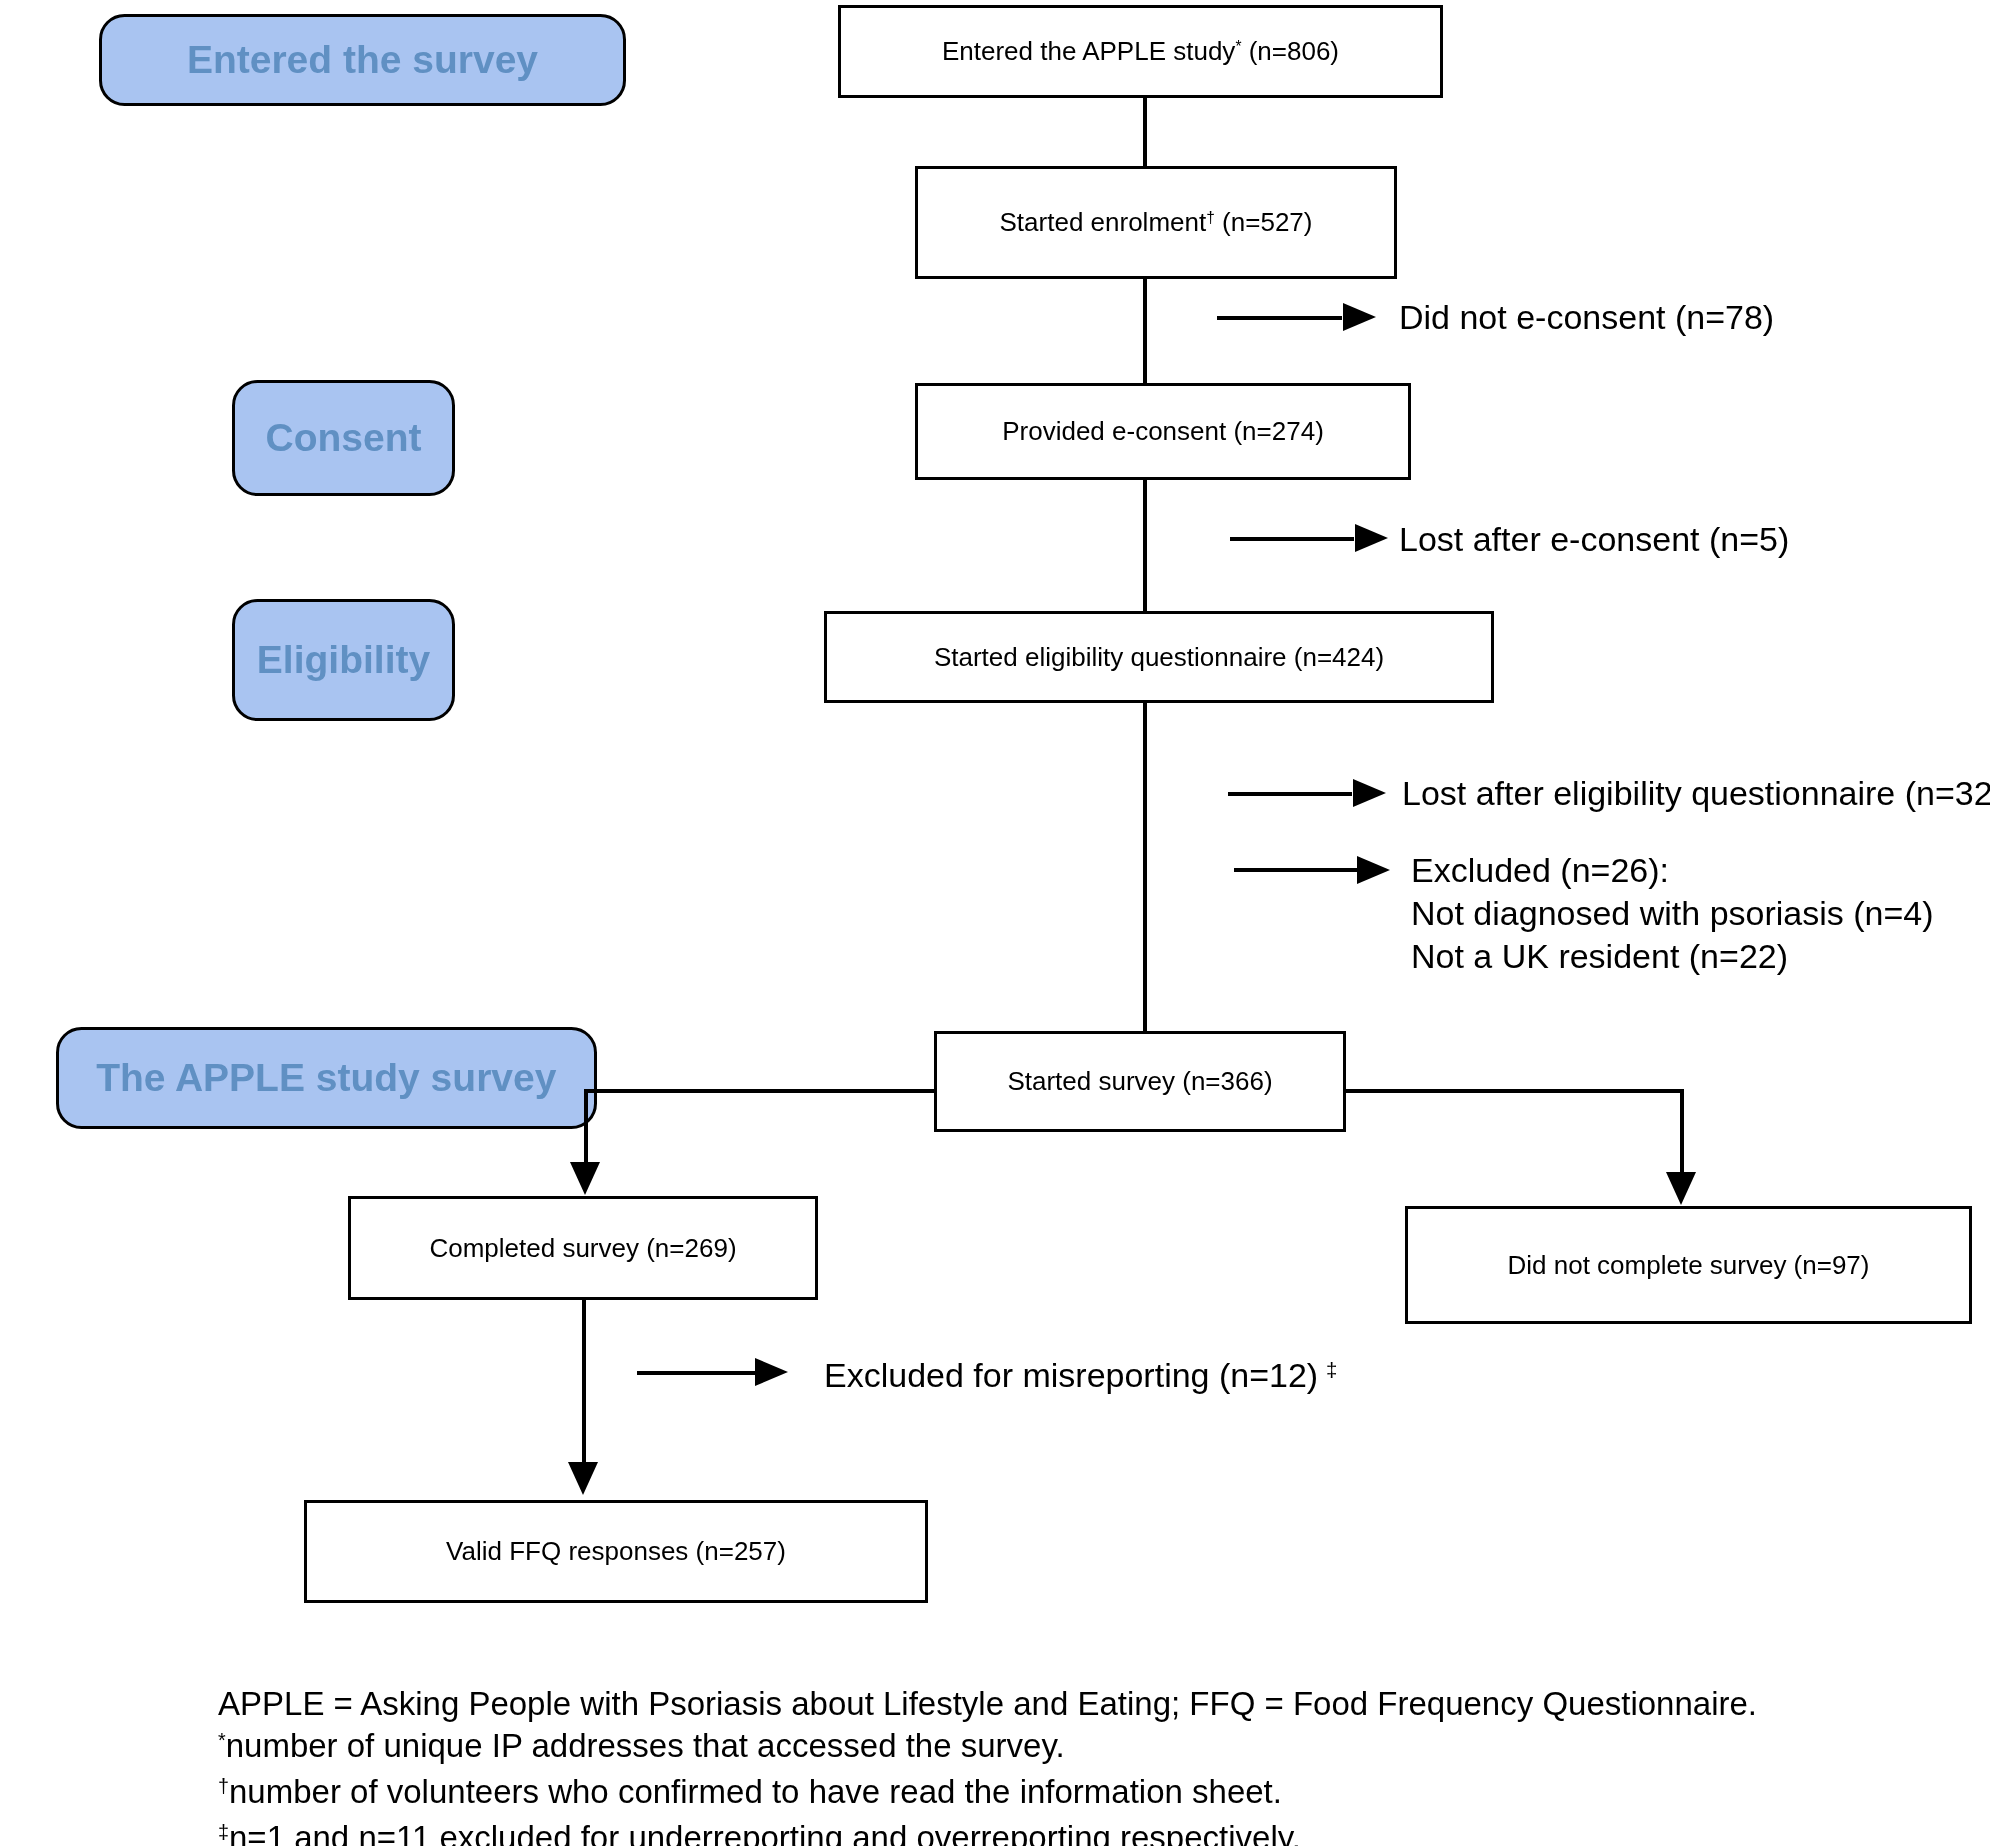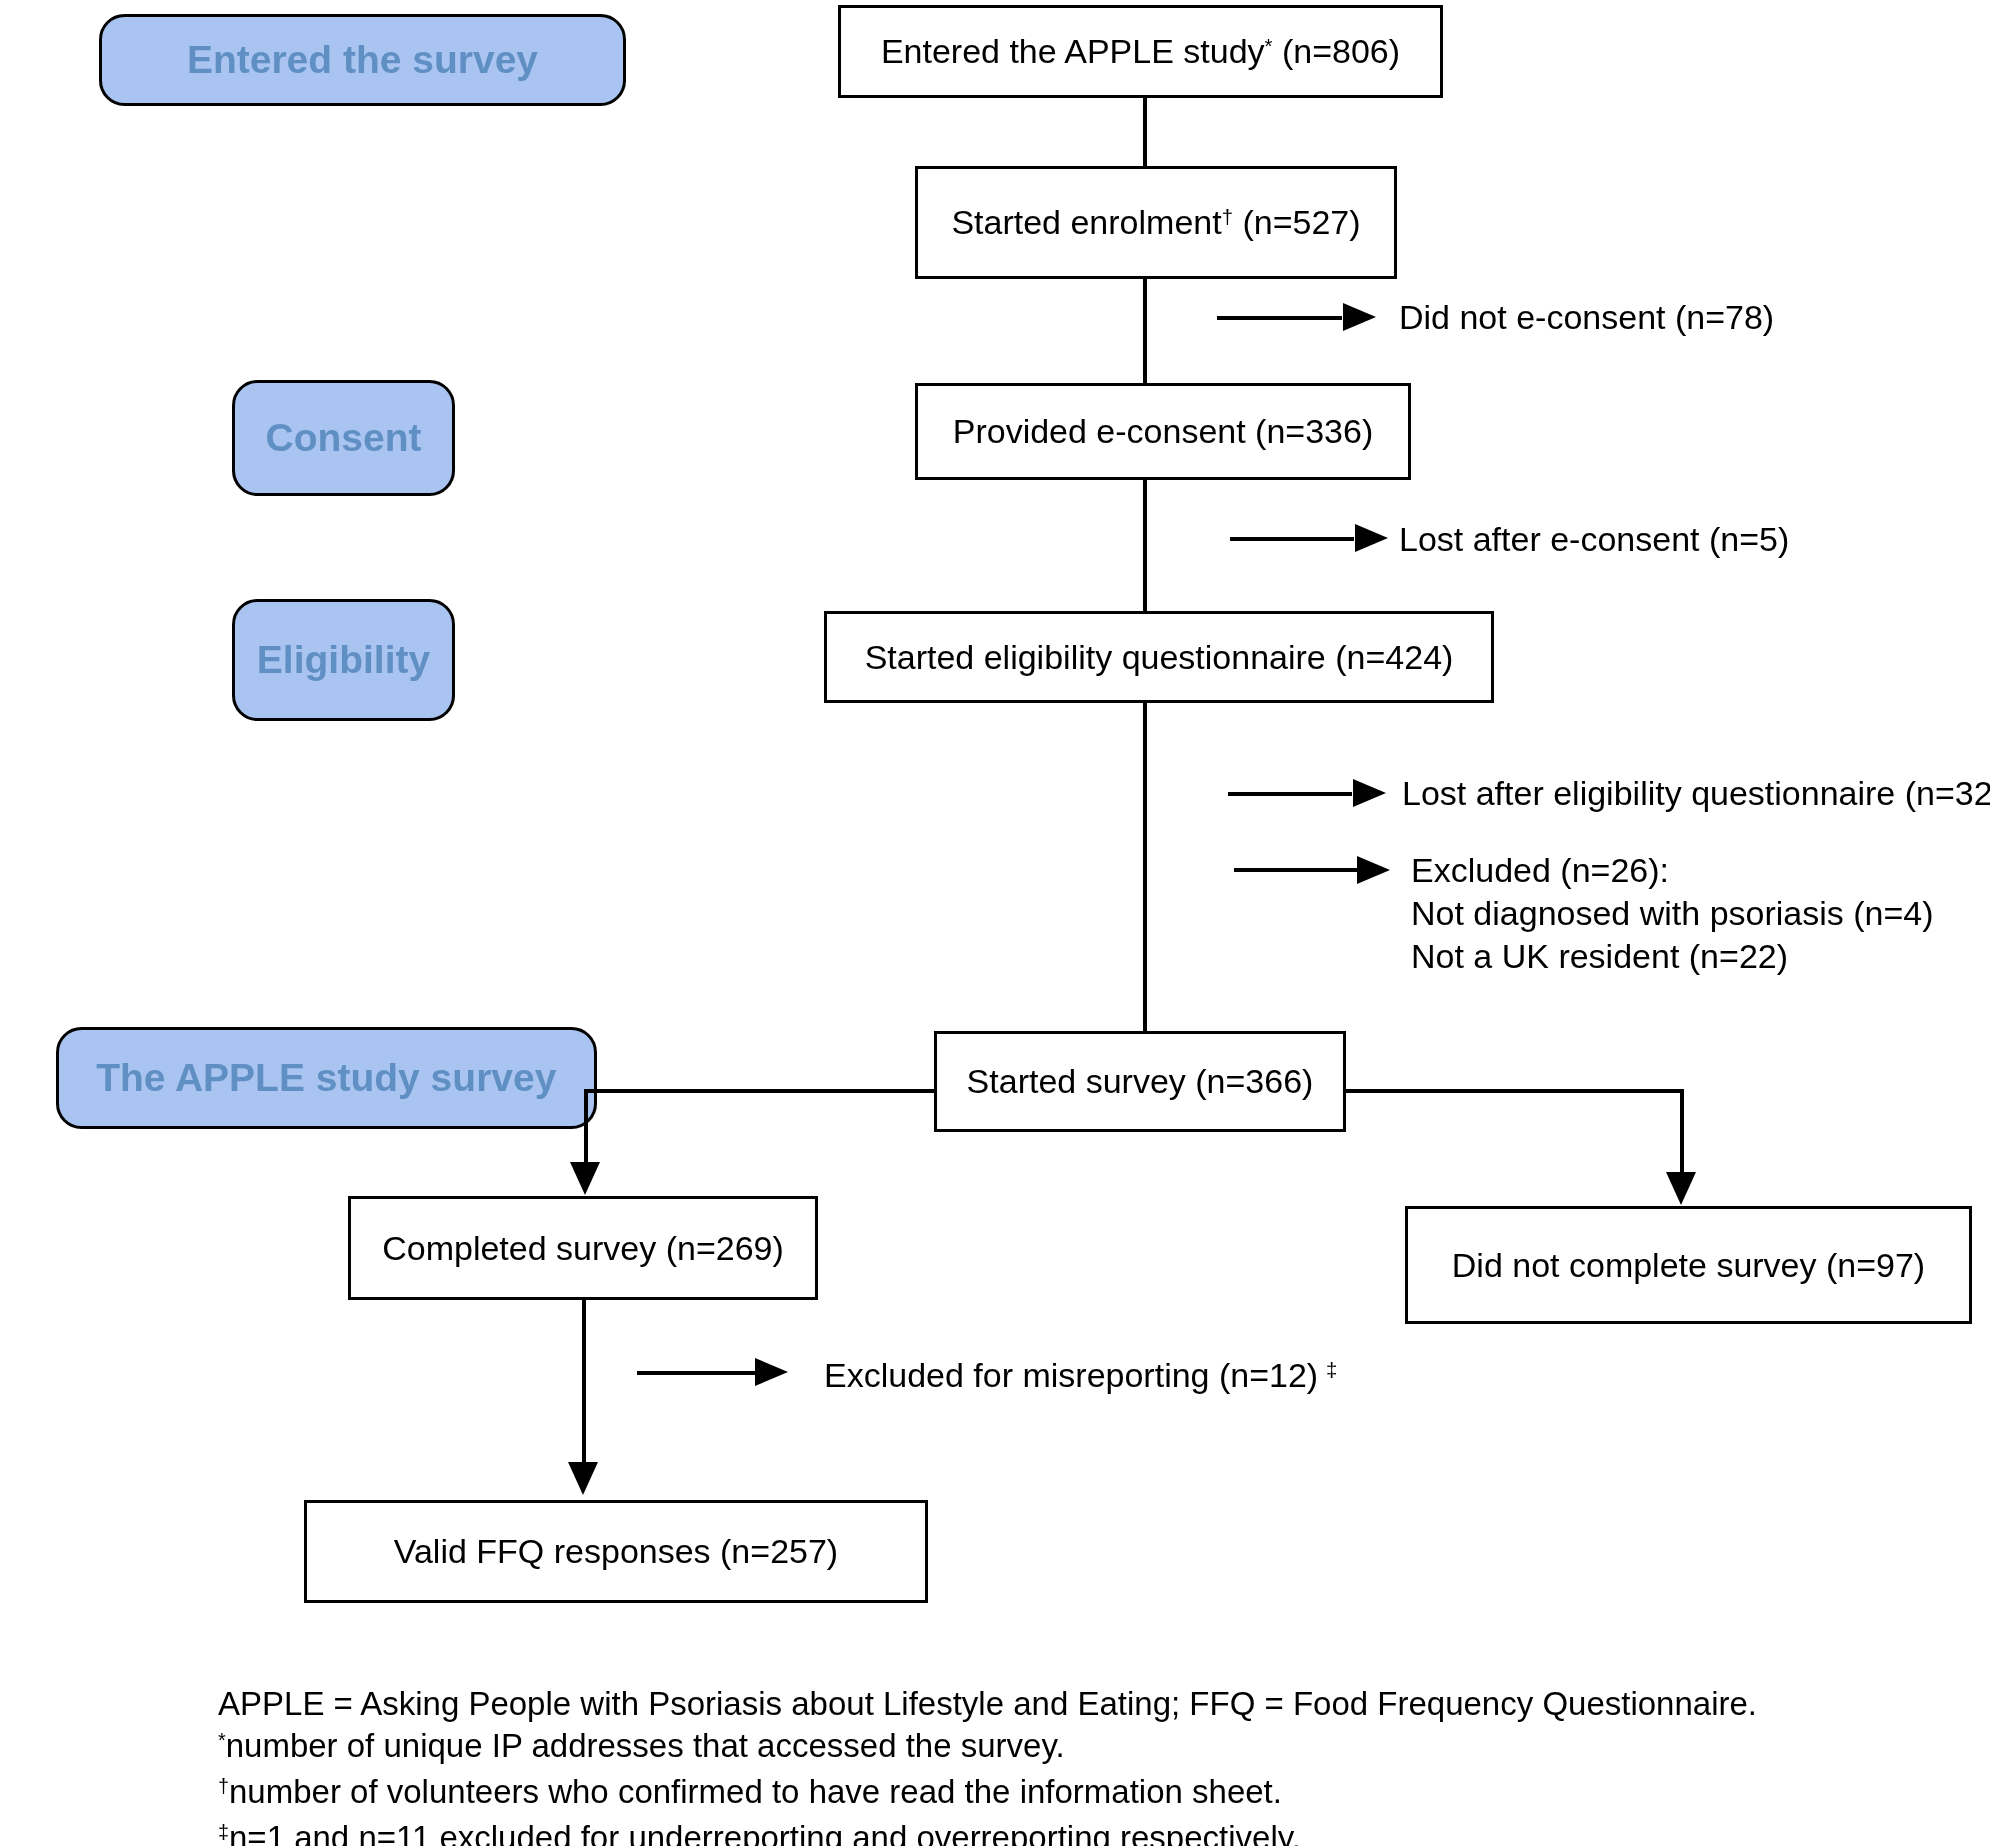--- a/index.html
+++ b/index.html
@@ -24,21 +24,21 @@
     white-space:nowrap;
     margin-left:48px;
   }
   
   .fbox{
     position:absolute;
     box-sizing:border-box;
     background:#fff;
     border:3.9px solid var(--box-border,#000);
     display:flex;align-items:center;justify-content:center;
-    font-size:34px;text-align:right;
+    font-size:26px;text-align:right;
     white-space:nowrap;
   }
   
   .vline{position:absolute;width:3.9px;background:var(--box-border,#000);}
   .hline{position:absolute;height:3.9px;background:var(--box-border,#000);}
   
   .arrow-right{position:absolute;width:0;height:0;
     border-top:14.7px solid transparent;border-bottom:14.7px solid transparent;
     border-left:33px solid var(--box-border,#000);}
   .arrow-down{position:absolute;width:0;height:0;
@@ -111,21 +111,21 @@
   <div class="vline" id="sp2"></div>
   <div class="vline" id="sp3"></div>
   <div class="vline" id="sp4"></div>
 
   <div class="fbox" id="f1">
     <span><span>Entered the APPLE study</span><sup>*</sup><span> (n=806)</span></span>
   </div>
   <div class="fbox" id="f2">
     <span><span>Started enrolment</span><sup>†</sup><span> (n=527)</span></span>
   </div>
-  <div class="fbox" id="f3">Provided e-consent (n=336)</div>
+  <div class="fbox" id="f3">Provided e-consent (n=274)</div>
   <div class="fbox" id="f4">Started eligibility questionnaire (n=424)</div>
   <div class="fbox" id="f5">Started survey (n=366)</div>
   <div class="fbox" id="f6">Completed survey (n=269)</div>
   <div class="fbox" id="f7">Did not complete survey (n=97)</div>
   <div class="fbox" id="f8">Valid FFQ responses (n=257)</div>
 
   <div class="hline" id="bl-h"></div>
   <div class="vline" id="bl-v"></div>
   <div class="arrow-down" id="bl-a"></div>
   <div class="hline" id="br-h"></div>

